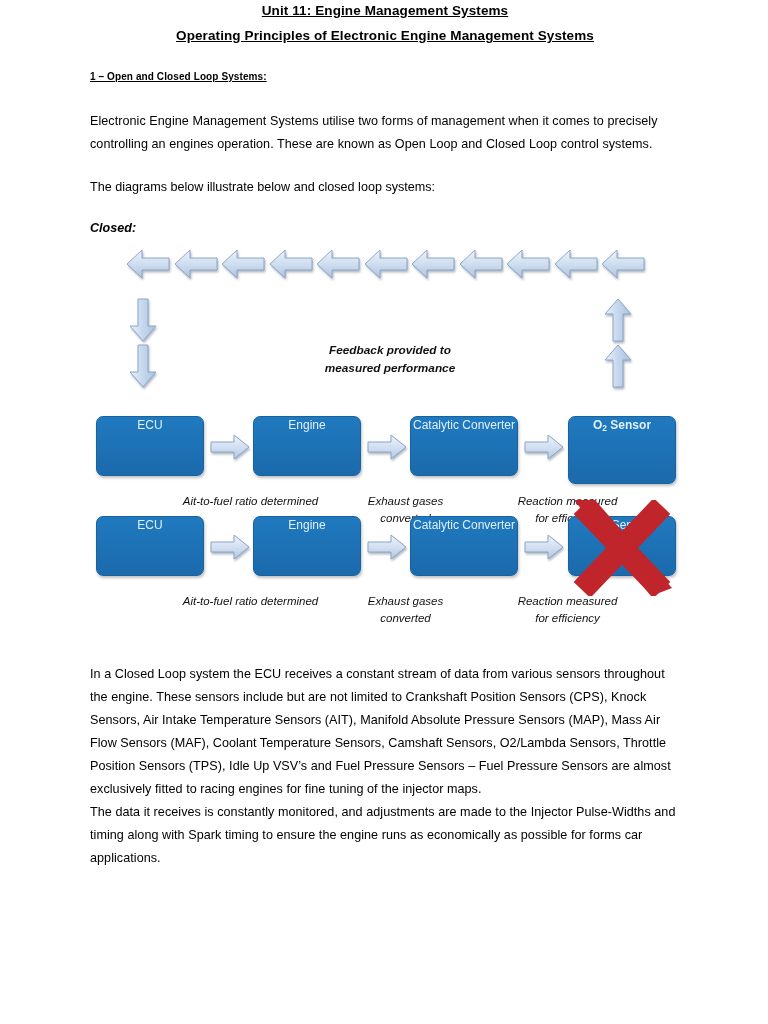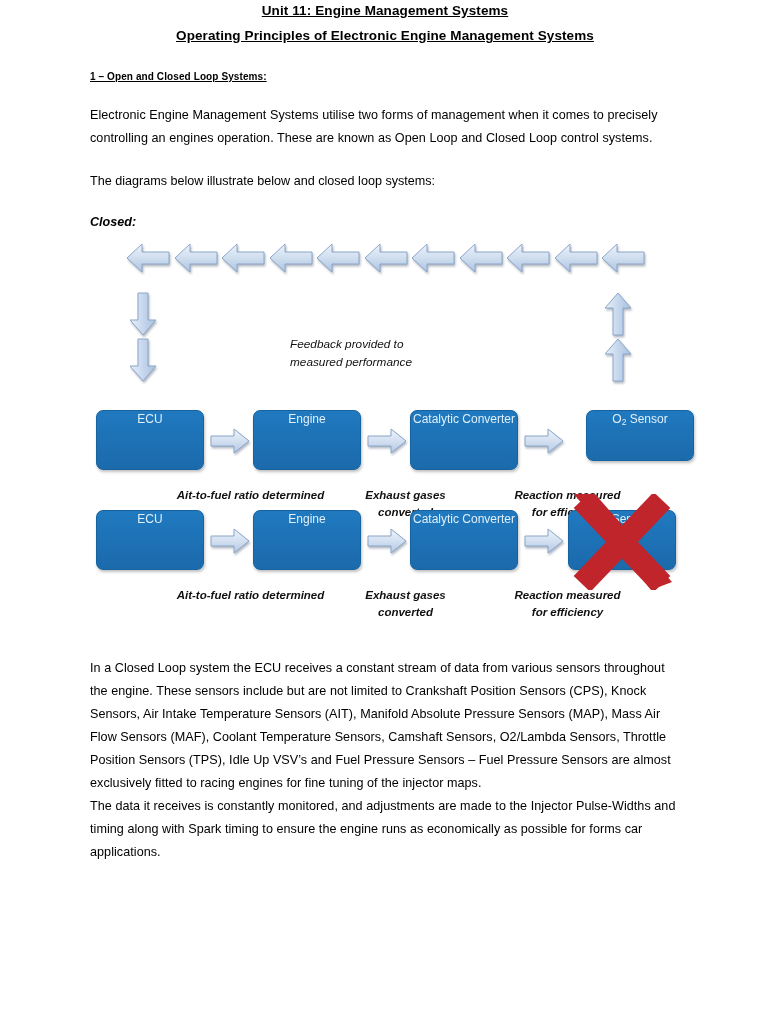--- a/index.html
+++ b/index.html
@@ -48,21 +48,21 @@
     font-weight: bold;
     text-decoration: underline;
     margin-top: 24px;
     letter-spacing: 0.1px;
   }
 
   
   .para {
     font-size: 12.6px;
     line-height: 23px;
-    margin-top: 22px;
+    margin-top: 28px;
     text-align: left;
     letter-spacing: 0.05px;
   }
   .para.tight {
     margin-top: 0;
   }
   .caption-lead {
     font-size: 12.6px;
     line-height: 23px;
     margin-top: 20px;
@@ -96,33 +96,34 @@
     text-align: center;
     line-height: 17px;
     box-shadow: 1px 2px 3px rgba(0,0,0,0.25);
     box-sizing: border-box;
   }
   .flow-box sub { font-size: 8.5px; vertical-align: baseline; position: relative; top: 2px; }
 
   .flow-caption {
     position: absolute;
     font-size: 11.5px;
-    font-weight: bold;
+    font-weight: normal;
     font-style: italic;
     line-height: 17px;
     text-align: center;
     color: #111;
   }
 
   .feedback-text {
     position: absolute;
     font-size: 11.8px;
-    font-weight: normal;
+    font-weight: bold;
     font-style: italic;
     line-height: 18px;
+    text-align: center;
     color: #111;
   }
 
   
   .arrow {
     position: absolute;
     filter: drop-shadow(1.5px 2px 1.2px rgba(120,130,150,0.55));
   }
   .arrow svg { display: block; }
 
@@ -330,21 +331,21 @@
 
     <div class="flow-box" style="left:6px; top:175px; width:108px; height:60px;">
       <span>ECU</span>
     </div>
     <div class="flow-box" style="left:163px; top:175px; width:108px; height:60px;">
       <span>Engine</span>
     </div>
     <div class="flow-box" style="left:320px; top:175px; width:108px; height:60px;">
       <span>Catalytic Converter</span>
     </div>
-    <div class="flow-box" style="left:496px; top:175px; width:108px; height:51px;">
+    <div class="flow-box" style="left:478px; top:175px; width:108px; height:68px;font-weight:bold;">
       <span>O<sub>2</sub> Sensor</span>
     </div>
 
     <div class="arrow" style="left:120px; top:193px;">
       <svg width="40" height="26" viewBox="0 0 40 26">
         <defs>
             <linearGradient id="ghr1" x1="0" y1="0" x2="0" y2="1">
           <stop offset="0%" stop-color="#eef3fb"></stop>
               <stop offset="50%" stop-color="#d3e0f1"></stop>
               <stop offset="100%" stop-color="#b3c8e4"></stop>

